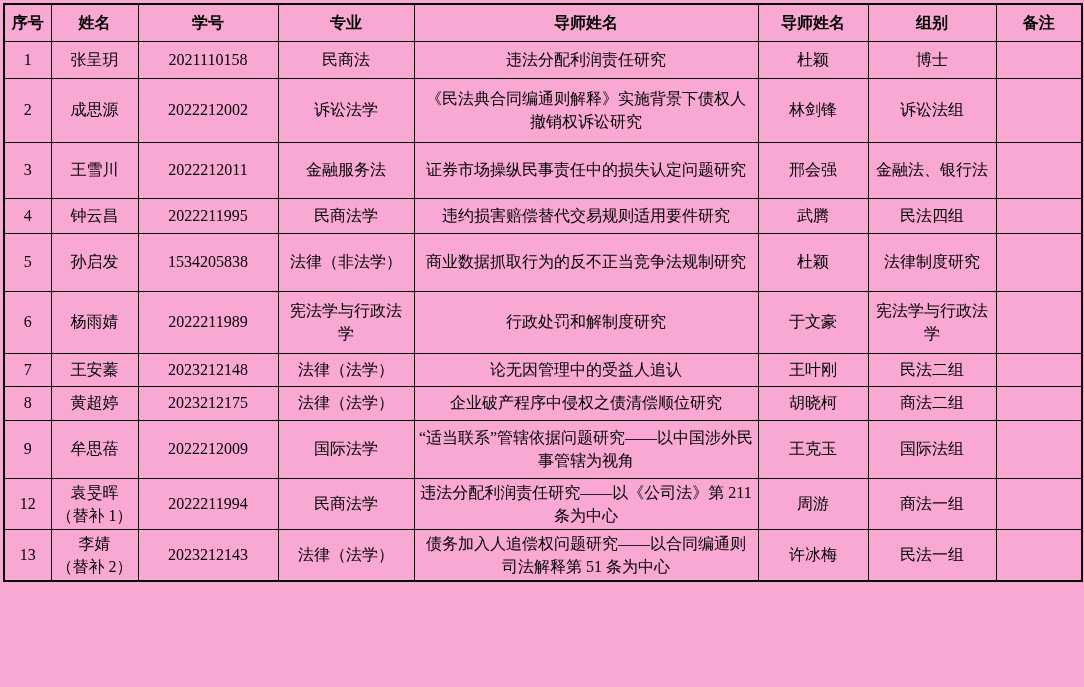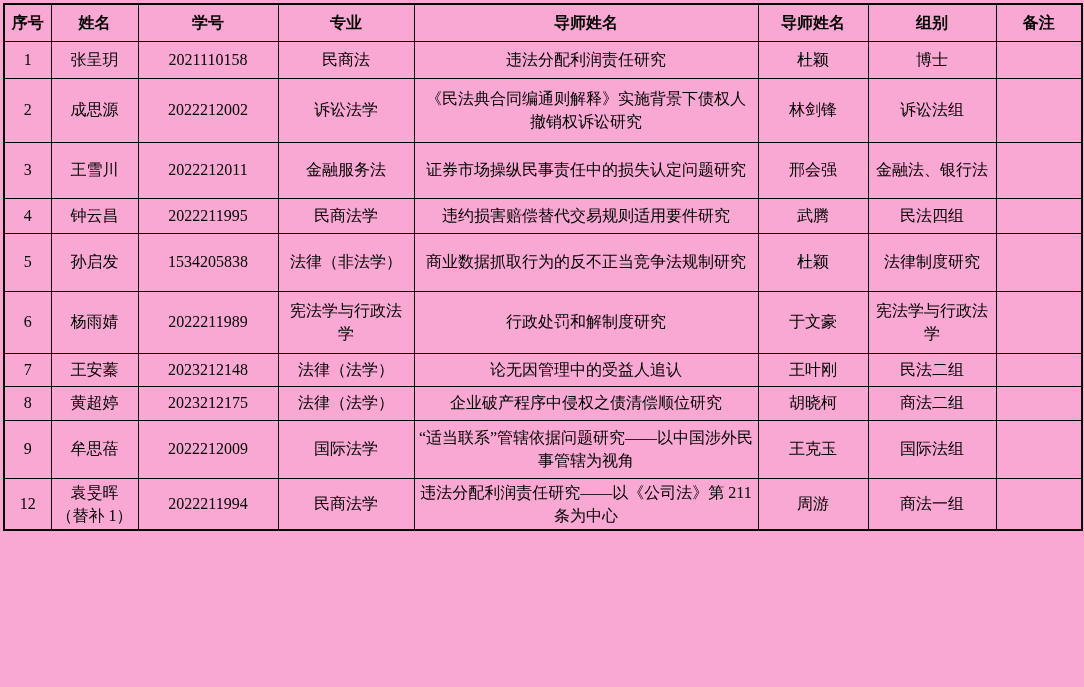--- a/index.html
+++ b/index.html
@@ -186,15 +186,26 @@
     <td>12</td>
     <td>袁旻晖（替补 1）</td>
     <td>2022211994</td>
     <td>民商法学</td>
     <td>违法分配利润责任研究——以《公司法》第 211 条为中心</td>
     <td>周游</td>
     <td>商法一组</td>
     <td></td>
   </tr>
 
+  <tr>
+    <td>13</td>
+    <td>李婧
+（替补 2）</td>
+    <td>2023212143</td>
+    <td>法律（法学）</td>
+    <td>债务加入人追偿权问题研究——以合同编通则司法解释第 51 条为中心</td>
+    <td>许冰梅</td>
+    <td>民法一组</td>
+    <td></td>
+  </tr>
 </tbody>
   </table>
 </div>
 
 </body></html>

